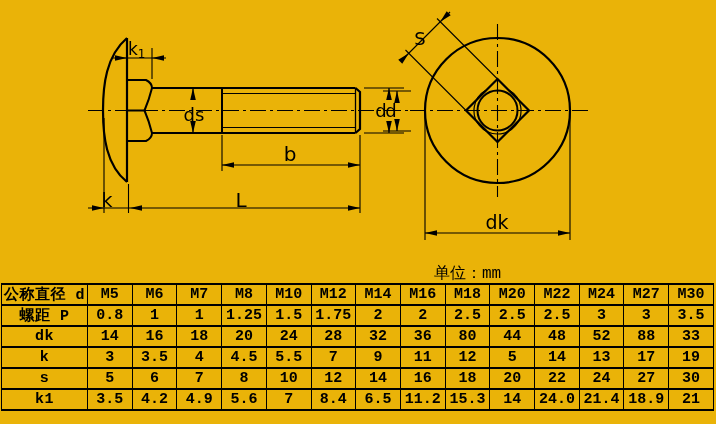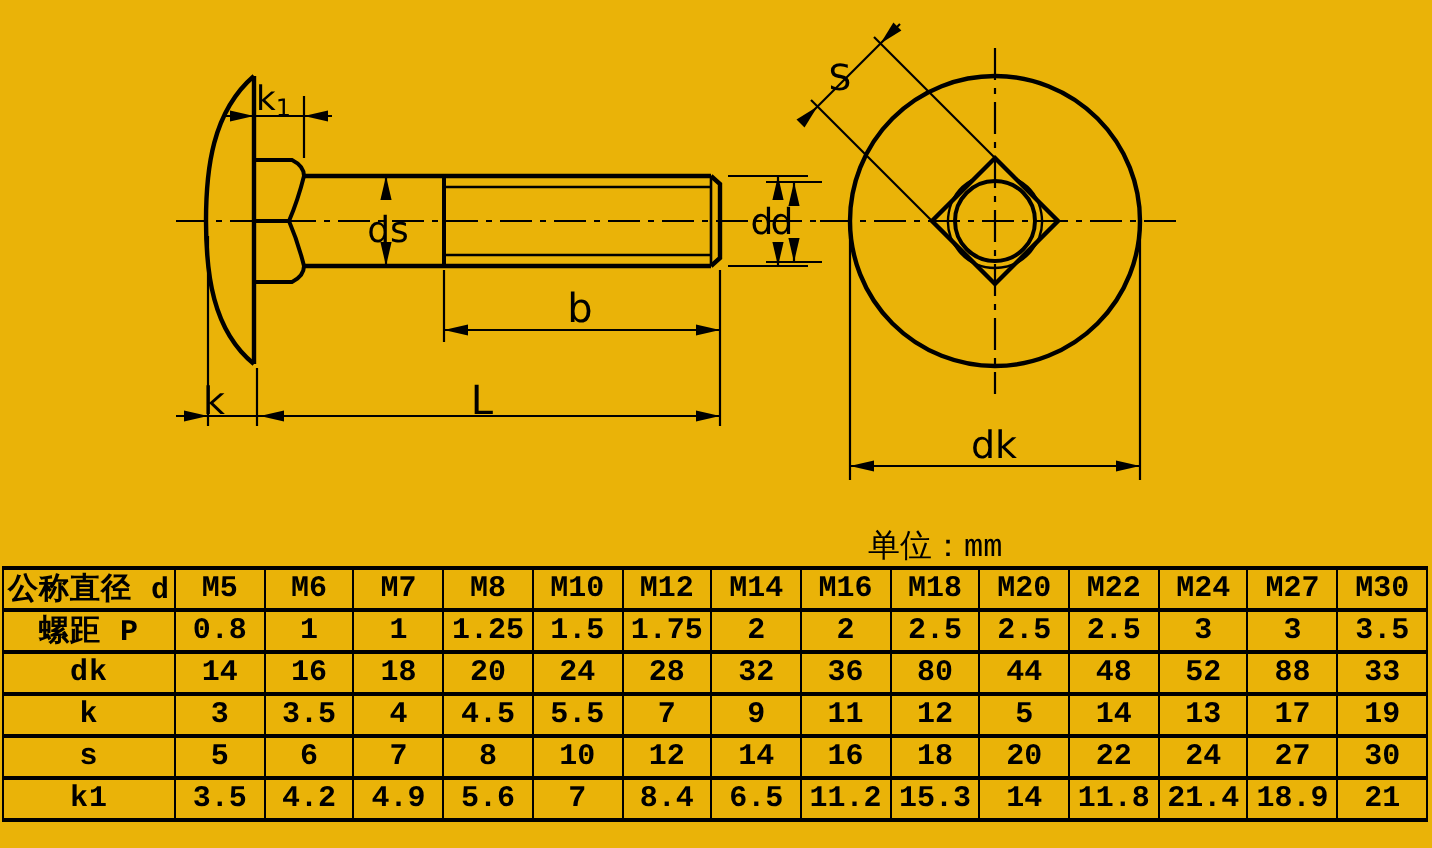--- a/index.html
+++ b/index.html
@@ -231,21 +231,21 @@
           <td>3.5</td>
           <td>4.2</td>
           <td>4.9</td>
           <td>5.6</td>
           <td>7</td>
           <td>8.4</td>
           <td>6.5</td>
           <td>11.2</td>
           <td>15.3</td>
           <td>14</td>
-          <td>11.8</td>
+          <td>24.0</td>
           <td>21.4</td>
           <td>18.9</td>
           <td>21</td>
         </tr>
       </tbody>
   </table>
 
 </div>
 
 </body></html>

